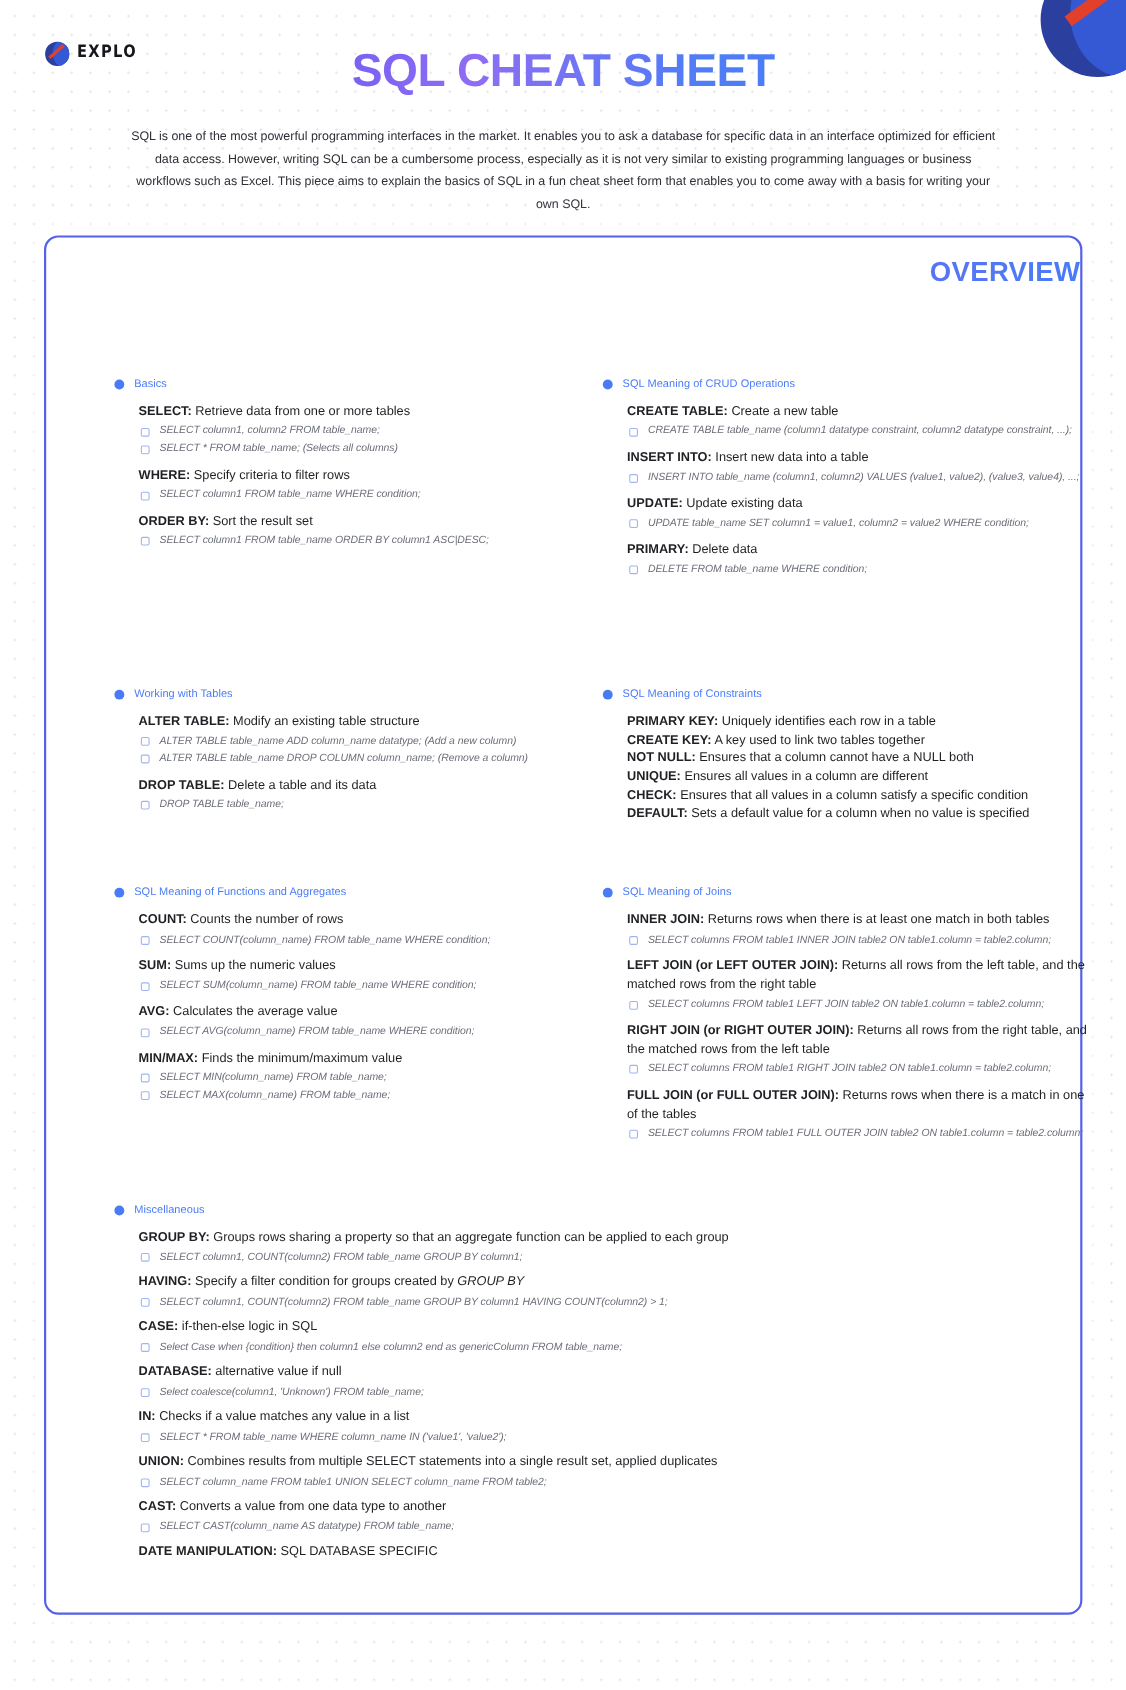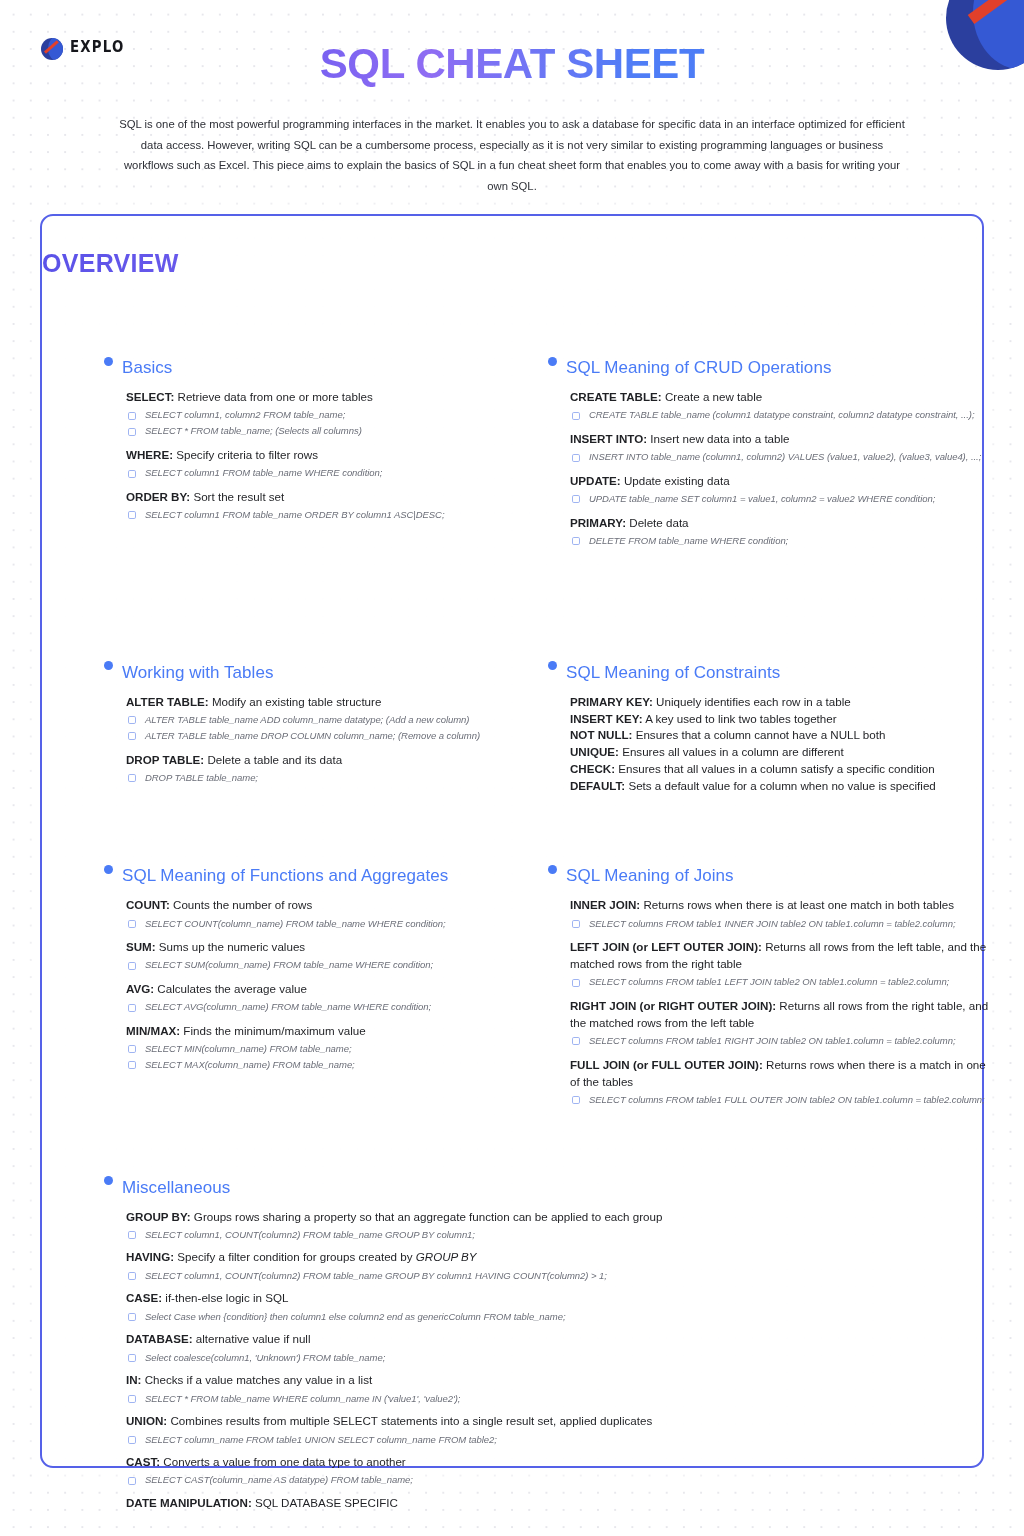--- a/index.html
+++ b/index.html
@@ -122,22 +122,22 @@
     top: 214px;
     width: 944px;
     height: 1254px;
     border: 2.4px solid #5561e8;
     border-radius: 13px;
     background: rgba(255,255,255,0.96);
     box-shadow: 0 0 22px 8px rgba(255,255,255,0.85);
   }
 
   .card-title {
-    text-align: left;
-    margin-top: 33px;
+    text-align: right;
+    margin-top: 17px;
     font-size: 25px;
     font-weight: 700;
     letter-spacing: 0.3px;
     background: linear-gradient(100deg, #5a52e8 0%, #7e63f0 40%, #4a7bf6 100%);
     -webkit-background-clip: text;
     background-clip: text;
     color: transparent;
     -webkit-text-fill-color: transparent;
   }
 
@@ -160,24 +160,23 @@
     gap: 9px;
     margin-bottom: 11px;
   }
   .bullet {
     width: 9px; height: 9px;
     border-radius: 50%;
     background: #4a7bf6;
     flex: none;
   }
   .section-head-label {
-    font-size: 17px;
+    font-size: 10px;
     color: #4a7bf6;
     letter-spacing: 0.05px;
-    margin-top: 14px;
   }
 
   .entries { padding-left: 22px; }
 
   .entry { margin-bottom: 9px; }
   .entry:last-child { margin-bottom: 0; }
 
   .entry-text {
     font-size: 11.6px;
     line-height: 1.46;
@@ -353,21 +352,21 @@
       <div class="col-right">
         <div class="section-head">
           <span class="bullet"></span>
           <span class="section-head-label">SQL Meaning of Constraints</span>
         </div>
         <div class="entries">
             <div class="entry" style="margin-bottom: 0px;">
               <div class="entry-text"><span class="term">PRIMARY KEY:</span><span> Uniquely identifies each row in a table</span></div>
             </div>
             <div class="entry" style="margin-bottom: 0px;">
-              <div class="entry-text"><span class="term">INSERT KEY:</span><span> A key used to link two tables together</span></div>
+              <div class="entry-text"><span class="term">CREATE KEY:</span><span> A key used to link two tables together</span></div>
             </div>
             <div class="entry" style="margin-bottom: 0px;">
               <div class="entry-text"><span class="term">NOT NULL:</span><span> Ensures that a column cannot have a NULL both</span></div>
             </div>
             <div class="entry" style="margin-bottom: 0px;">
               <div class="entry-text"><span class="term">UNIQUE:</span><span> Ensures all values in a column are different</span></div>
             </div>
             <div class="entry" style="margin-bottom: 0px;">
               <div class="entry-text"><span class="term">CHECK:</span><span> Ensures that all values in a column satisfy a specific condition</span></div>
             </div>

